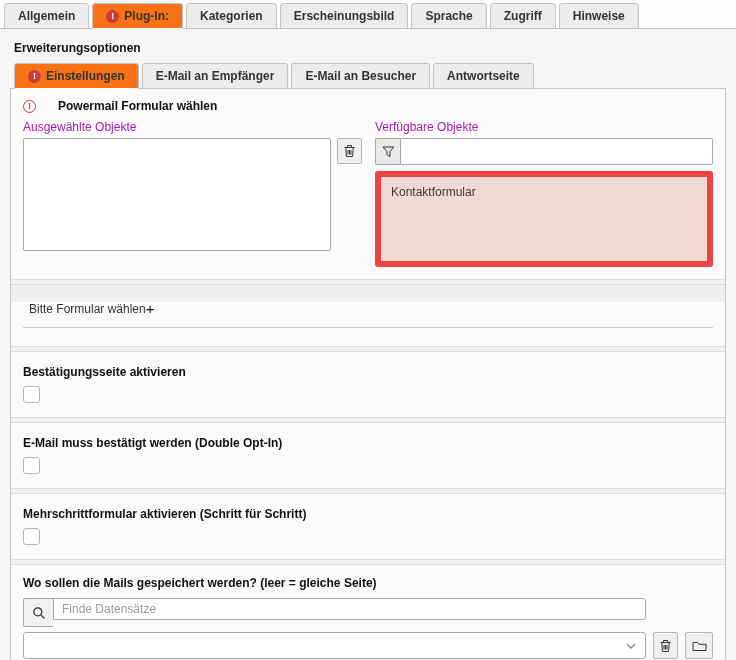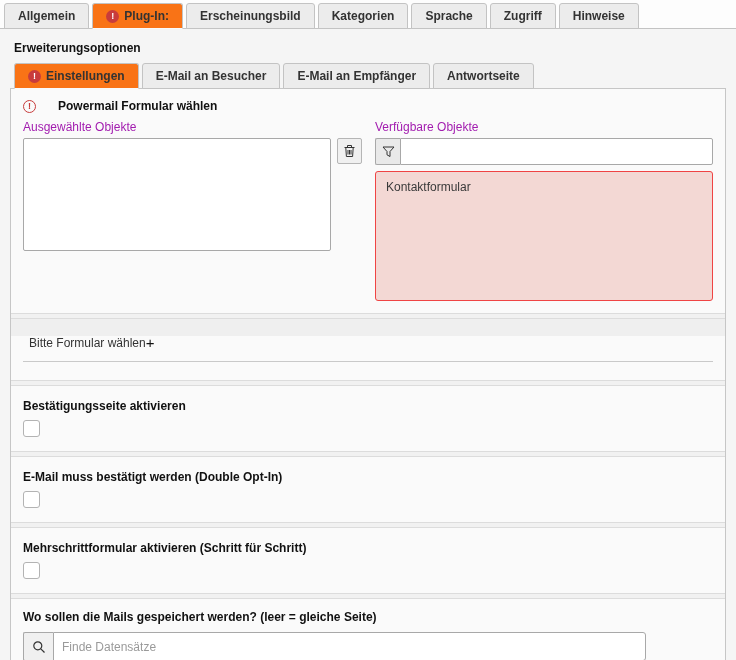--- a/index.html
+++ b/index.html
@@ -154,23 +154,23 @@
     border: 1px solid #a8a8a8;
     border-radius: 0 2px 2px 0;
     background: #fff;
     padding: 0 6px;
     font: inherit;
     color: #333;
     outline: none;
   }
   .available-list {
     margin-top: 6px;
-    height: 130px;
+    height: 96px;
     background: #f3d8d4;
-    border: 1px solid #ef4444;
+    border: 6px solid #ef4444;
     border-radius: 3px;
     padding: 8px 10px;
     overflow: hidden;
   }
   .available-item { color: #3a3a3a; cursor: pointer; }
 
   
   .sec-collapsed { padding: 0 12px 18px 12px; }
   .collapsed-row {
     margin-top: 17px;
@@ -206,21 +206,21 @@
     border-right: none;
     border-radius: 2px 0 0 2px;
     display: inline-flex;
     align-items: center;
     justify-content: center;
     cursor: pointer;
     flex: 0 0 30px;
   }
   .search-input {
     flex: 1;
-    height: 29px;
+    height: 22px;
     border: 1px solid #a8a8a8;
     border-radius: 0 3px 3px 0;
     background: #fff;
     padding: 0 8px;
     font: inherit;
     color: #14532d;
     outline: none;
   }
   .search-input::placeholder { color: #9a9a9a; }
   .select-row { display: flex; align-items: center; margin-top: 5px; }
@@ -249,24 +249,24 @@
 
 <div class="tabbar main-tabbar">
   <div class="tab">
     <span>Allgemein</span>
   </div>
   <div class="tab active">
     <span class="err-badge"></span>
     <span>Plug-In:</span>
   </div>
   <div class="tab">
+    <span>Kategorien</span>
+  </div>
+  <div class="tab">
     <span>Erscheinungsbild</span>
-  </div>
-  <div class="tab">
-    <span>Kategorien</span>
   </div>
   <div class="tab">
     <span>Sprache</span>
   </div>
   <div class="tab">
     <span>Zugriff</span>
   </div>
   <div class="tab">
     <span>Hinweise</span>
   </div>
@@ -274,24 +274,24 @@
 
 <div class="content">
   <div class="ext-title">Erweiterungsoptionen</div>
 
   <div class="tabbar plugin-tabbar">
     <div class="tab active">
       <span class="err-badge"></span>
       <span>Einstellungen</span>
     </div>
     <div class="tab">
+      <span>E-Mail an Empfänger</span>
+    </div>
+    <div class="tab">
       <span>E-Mail an Besucher</span>
-    </div>
-    <div class="tab">
-      <span>E-Mail an Empfänger</span>
     </div>
     <div class="tab">
       <span>Antwortseite</span>
     </div>
   </div>
 
   <div class="panel">
 
     <div class="section sec-picker">
       <div class="sec-header">

